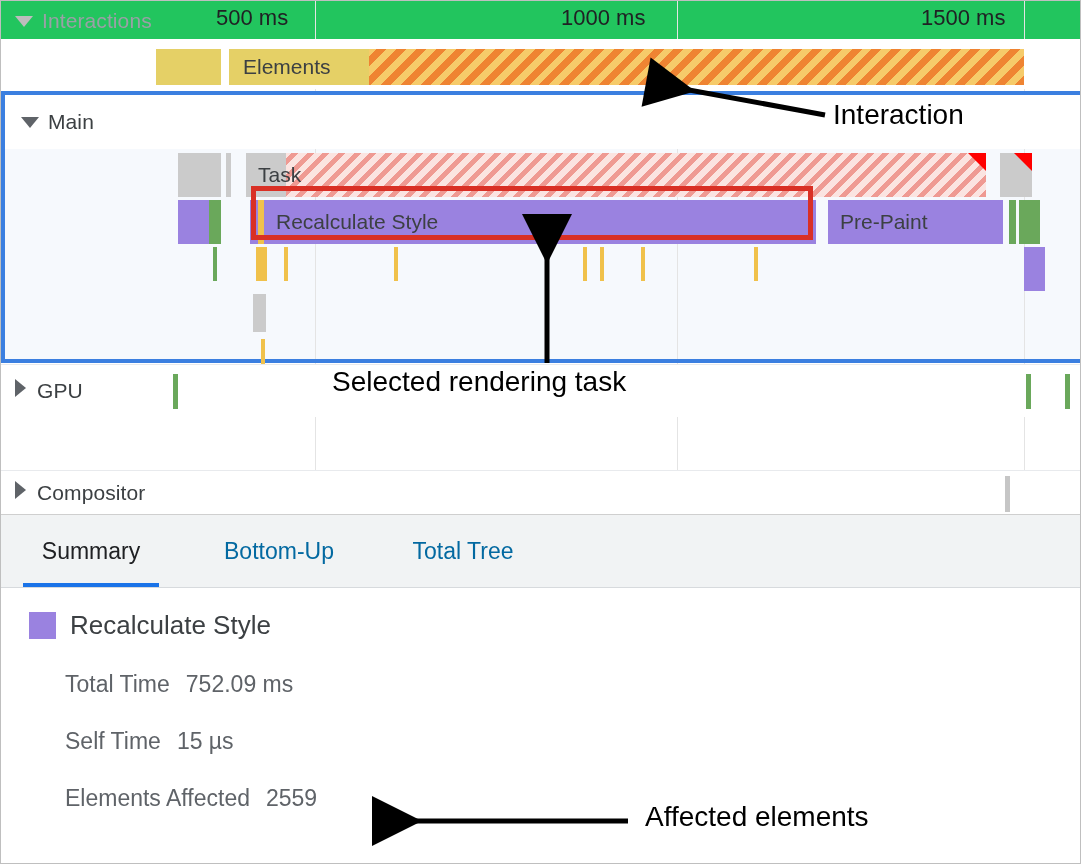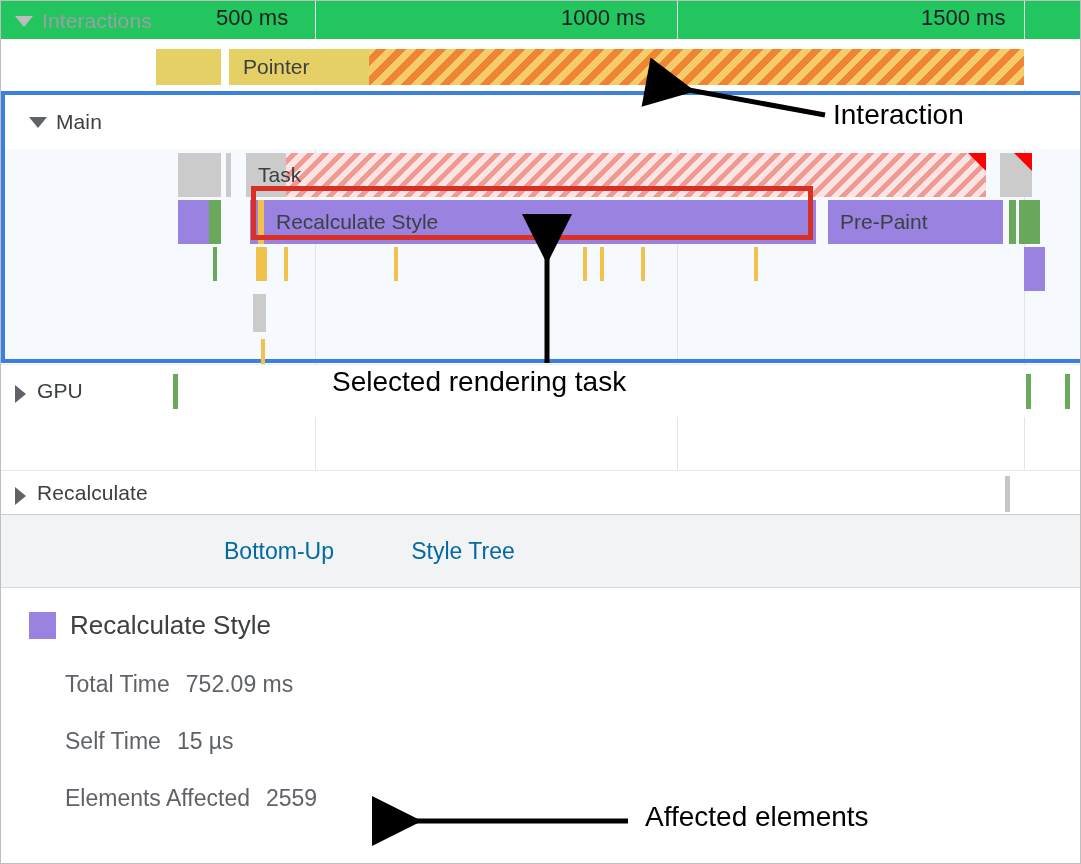--- a/index.html
+++ b/index.html
@@ -25,39 +25,39 @@
   #interactions-header .track-name{color:#9aa0a6;}
   #interactions-track{position:absolute;left:0;top:38px;width:1079px;height:50px;background:#fff;}
   .ix-bar{position:absolute;top:10px;height:36px;background:#e5d066;display:flex;align-items:center;box-sizing:border-box;}
   .ix-bar span{font-size:21px;color:#3c4043;padding-left:14px;}
   .ix-striped{position:absolute;top:10px;height:36px;
      background-color:#f4c162;
      background-image:repeating-linear-gradient(-45deg,#ef8432 0 7px,#f6cb6a 7px 14px);}
 
   
   #main-wrap{position:absolute;left:0;top:90px;width:1079px;height:272px;border:4px solid #3b7fe0;border-right:none;box-sizing:border-box;background:#fff;}
-  #main-header{position:absolute;left:0;top:0;height:54px;display:flex;align-items:center;gap:9px;padding-left:24px;box-sizing:border-box;}
+  #main-header{position:absolute;left:0;top:0;height:54px;display:flex;align-items:center;gap:9px;padding-left:16px;box-sizing:border-box;}
   #main-flame{position:absolute;left:0;top:54px;right:0;bottom:0;background:#f6f9fd;}
 
   .ev{position:absolute;box-sizing:border-box;display:flex;align-items:center;overflow:hidden;}
   .ev span{font-size:21px;color:#3c4043;padding-left:12px;white-space:nowrap;}
   .ev-gray{background:#cbcbcb;}
   .ev-purple{background:#9a82e0;}
   .ev-green{background:#6aa85b;}
   .ev-yellow{background:#f0c14b;}
   .ev-longtask{background-color:#f3d0cd;
      background-image:repeating-linear-gradient(-45deg,#ef9a93 0 5px,#fbe4e1 5px 11px);}
   .warn-tri{position:absolute;top:0;width:0;height:0;border-top:18px solid #f00;border-left:18px solid transparent;}
 
   
   #sel-box{position:absolute;border:5px solid #d93025;box-sizing:border-box;z-index:6;pointer-events:none;}
 
   
   .ctrack{position:absolute;left:0;width:1079px;box-sizing:border-box;border-top:1px solid #e8eaed;background:#fff;}
-  .ctrack .lbl{position:absolute;left:14px;top:50%;transform:translateY(-50%);display:flex;align-items:flex-end;gap:11px;}
+  .ctrack .lbl{position:absolute;left:14px;top:50%;transform:translateY(-50%);display:flex;align-items:flex-start;gap:11px;}
   .mark{position:absolute;width:5px;}
 
   
   #bottom{position:absolute;left:0;top:513px;width:1079px;height:349px;background:#fff;border-top:1px solid #cfcfcf;}
   #tabbar{position:relative;height:72px;background:#f1f3f4;border-bottom:1px solid #d7dadd;}
   .tab{position:absolute;top:0;height:72px;display:flex;align-items:center;justify-content:center;font-size:23px;color:#0369a1;cursor:pointer;}
   .tab.active{color:#202124;}
   .tab.active::after{content:"";position:absolute;left:8px;right:8px;bottom:0;height:4px;background:#1a73e8;}
 
   #summary{position:absolute;left:0;top:73px;right:0;bottom:0;background:#fff;padding:22px 0 0 28px;box-sizing:border-box;}
@@ -90,21 +90,21 @@
     <div class="vline" style="left:1023px;top:0;height:513px"></div>
 
     <div id="interactions-header">
       <span class="tri tri-down dim"></span>
       <span class="track-name">Interactions</span>
     </div>
 
     <div id="interactions-track">
       <div class="ix-bar" style="left:155px;width:65px"></div>
       <div class="ix-bar" style="left:228px;width:140px">
-        <span>Pointer</span>
+        <span>Elements</span>
       </div>
       <div class="ix-striped" style="left:368px;width:655px"></div>
     </div>
 
     <div id="main-wrap">
       <div id="main-header">
         <span class="tri tri-down"></span>
         <span class="track-name">Main</span>
       </div>
 
@@ -165,30 +165,31 @@
       </div>
       <div class="mark" style="left:172px;top:9px;height:35px;background:#6aa85b"></div>
       <div class="mark" style="left:1025px;top:9px;height:35px;background:#6aa85b"></div>
       <div class="mark" style="left:1064px;top:9px;height:35px;background:#6aa85b"></div>
     </div>
 
 
     <div class="ctrack" style="top:469px;height:44px">
       <div class="lbl">
         <span class="tri tri-right"></span>
-        <span class="track-name">Recalculate</span>
+        <span class="track-name">Compositor</span>
       </div>
       <div class="mark" style="left:1004px;top:5px;height:36px;background:#c6c6c6"></div>
     </div>
   </div>
 
   <div id="bottom">
     <div id="tabbar">
+      <div class="tab active" style="left:14px;width:152px">Summary</div>
       <div class="tab" style="left:190px;width:176px">Bottom-Up</div>
-      <div class="tab" style="left:390px;width:144px">Style Tree</div>
+      <div class="tab" style="left:390px;width:144px">Total Tree</div>
     </div>
 
     <div id="summary">
       <div id="sum-title">
         <span id="sum-swatch"></span>
         <span id="sum-title-text">Recalculate Style</span>
       </div>
 
       <div class="sum-row">
         <span class="k">Total Time</span>

